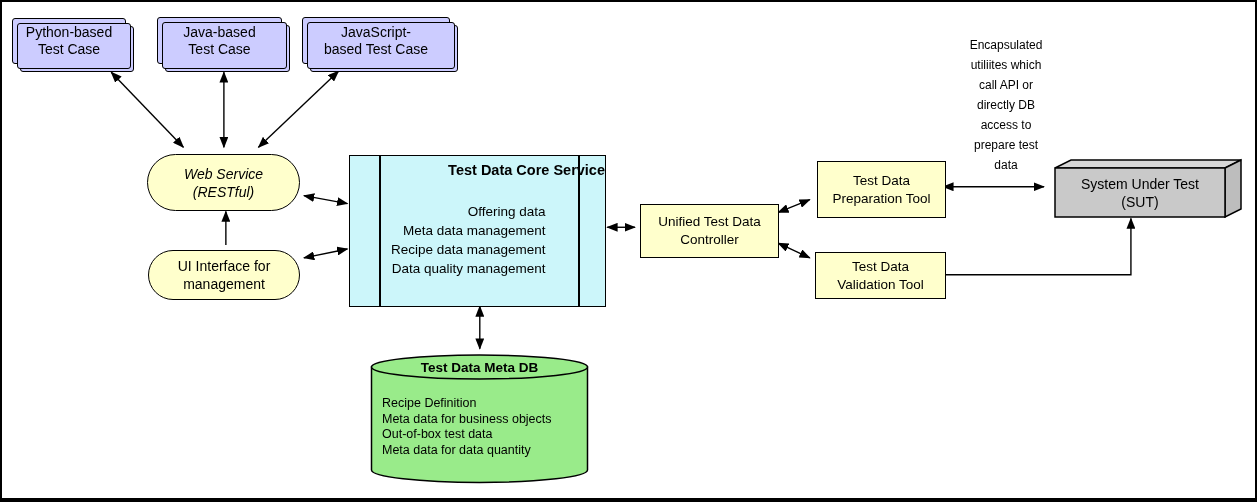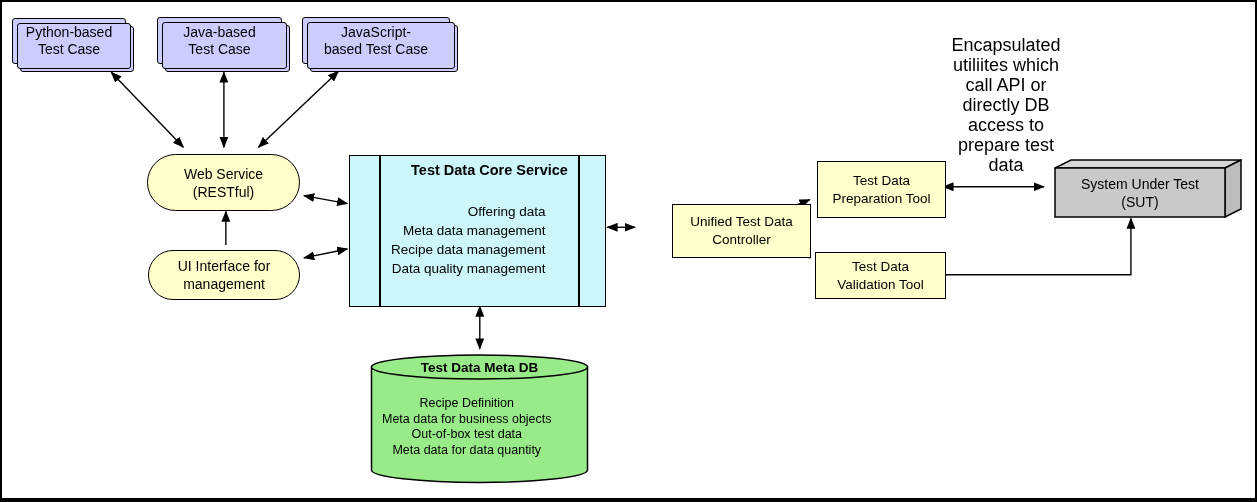--- a/index.html
+++ b/index.html
@@ -18,42 +18,42 @@
            border-radius:3px;isolation:isolate;}
   .stacked::before,.stacked::after{content:"";position:absolute;width:100%;height:100%;
            background:var(--test-case-fill,#CCCCFF);border:1.5px solid #000;border-radius:3px;}
   .stacked::before{left:7px;top:7px;z-index:-2;}
   .stacked::after{left:3.5px;top:3.5px;z-index:-1;}
   .stadium{background:var(--service-fill,#FFFFCC);border:1.5px solid #000;border-radius:29px;}
   .tool{line-height:18px;font-size:13.5px;}
   .core{position:absolute;left:347px;top:153px;width:257px;height:152px;
         background:var(--core-fill,#CCF6FA);border:1.5px solid #000;}
   .core .divider{position:absolute;top:0;bottom:0;width:1.5px;background:#000;}
-  .core-title{position:absolute;left:0;right:0;top:6px;text-align:center;
+  .core-title{position:absolute;left:0;right:0;top:6px;text-align:right;
         font-weight:bold;font-size:14.5px;padding-left:24px;}
   .core-list{position:absolute;left:41px;top:46px;font-size:13.5px;line-height:19px;
         text-align:right;white-space:nowrap;}
   .annotation{position:absolute;left:928px;top:33px;width:152px;text-align:center;
-        font-size:18px;line-height:20px;white-space:pre-line;}
+        font-size:12px;line-height:20px;white-space:pre-line;}
   .sut{position:absolute;left:1052px;top:152px;width:190px;height:64px;}
   .sut svg{position:absolute;left:0;top:0;}
   .sut-face{stroke:#000;stroke-width:1.5;}
   .sut-front{fill:var(--sut-fill,#C9C9C9);}
   .sut-top{fill:#D6D6D6;}
   .sut-side{fill:#BDBDBD;}
   .sut-label{position:absolute;left:1px;top:14px;width:170px;height:49px;display:flex;
         align-items:center;justify-content:center;text-align:center;white-space:pre-line;
         font-size:14px;line-height:18px;}
   .metadb{position:absolute;left:368px;top:352px;width:219px;height:142px;}
   .metadb svg{position:absolute;left:0;top:0;}
   .db-body{fill:var(--db-fill,#99EB8A);stroke:#000;stroke-width:1.5;}
   .db-title{position:absolute;left:0;right:0;top:6px;text-align:center;font-weight:bold;
         font-size:13.5px;}
   .db-list{position:absolute;left:12px;top:42px;font-size:12.5px;line-height:15.5px;
-        text-align:center;white-space:nowrap;}
+        text-align:left;white-space:nowrap;}
 </style>
 </head>
 <body>
 
 <div class="canvas">
 
   <svg class="arrows" width="1257" height="502" viewBox="0 0 1257 502">
     <defs>
       <marker id="ah" markerUnits="userSpaceOnUse" markerWidth="12" markerHeight="9" refX="10.5" refY="4.5" orient="auto-start-reverse">
         <path d="M0,0 L11.5,4.5 L0,9 Z" fill="#000"></path>
@@ -81,21 +81,21 @@
   <div class="node stacked" style="left:155px;top:15px;width:125px;height:47px;justify-content:center;">
     <span>Java-based
 Test Case</span>
   </div>
 
   <div class="node stacked" style="left:300px;top:15px;width:148px;height:47px;">
     <span>JavaScript-
 based Test Case</span>
   </div>
 
-  <div class="node stadium" style="left:145px;top:152px;width:153px;height:57px;line-height:18px;">
+  <div class="node stadium" style="left:145px;top:152px;width:153px;height:57px;line-height:18px;font-style:italic;">
     <span>Web Service
 (RESTful)</span>
   </div>
 
   <div class="node stadium" style="left:146px;top:248px;width:152px;height:50px;line-height:18px;">
     <span>UI Interface for
 management</span>
   </div>
 
   <div class="core">
@@ -103,21 +103,21 @@
     <div class="divider" style="left:228px;"></div>
     <div class="core-title">Test Data Core Service</div>
     <div class="core-list">
         <div>Offering data</div>
         <div>Meta data management</div>
         <div>Recipe data management</div>
         <div>Data quality management</div>
       </div>
   </div>
 
-  <div class="node rect tool" style="left:638px;top:202px;width:139px;height:54px;margin-left:32px;">
+  <div class="node rect tool" style="left:638px;top:202px;width:139px;height:54px;">
     <span>Unified Test Data
 Controller</span>
   </div>
 
   <div class="node rect tool" style="left:815px;top:159px;width:129px;height:57px;">
     <span>Test Data
 Preparation Tool</span>
   </div>
 
   <div class="node rect tool" style="left:813px;top:250px;width:131px;height:47px;">

